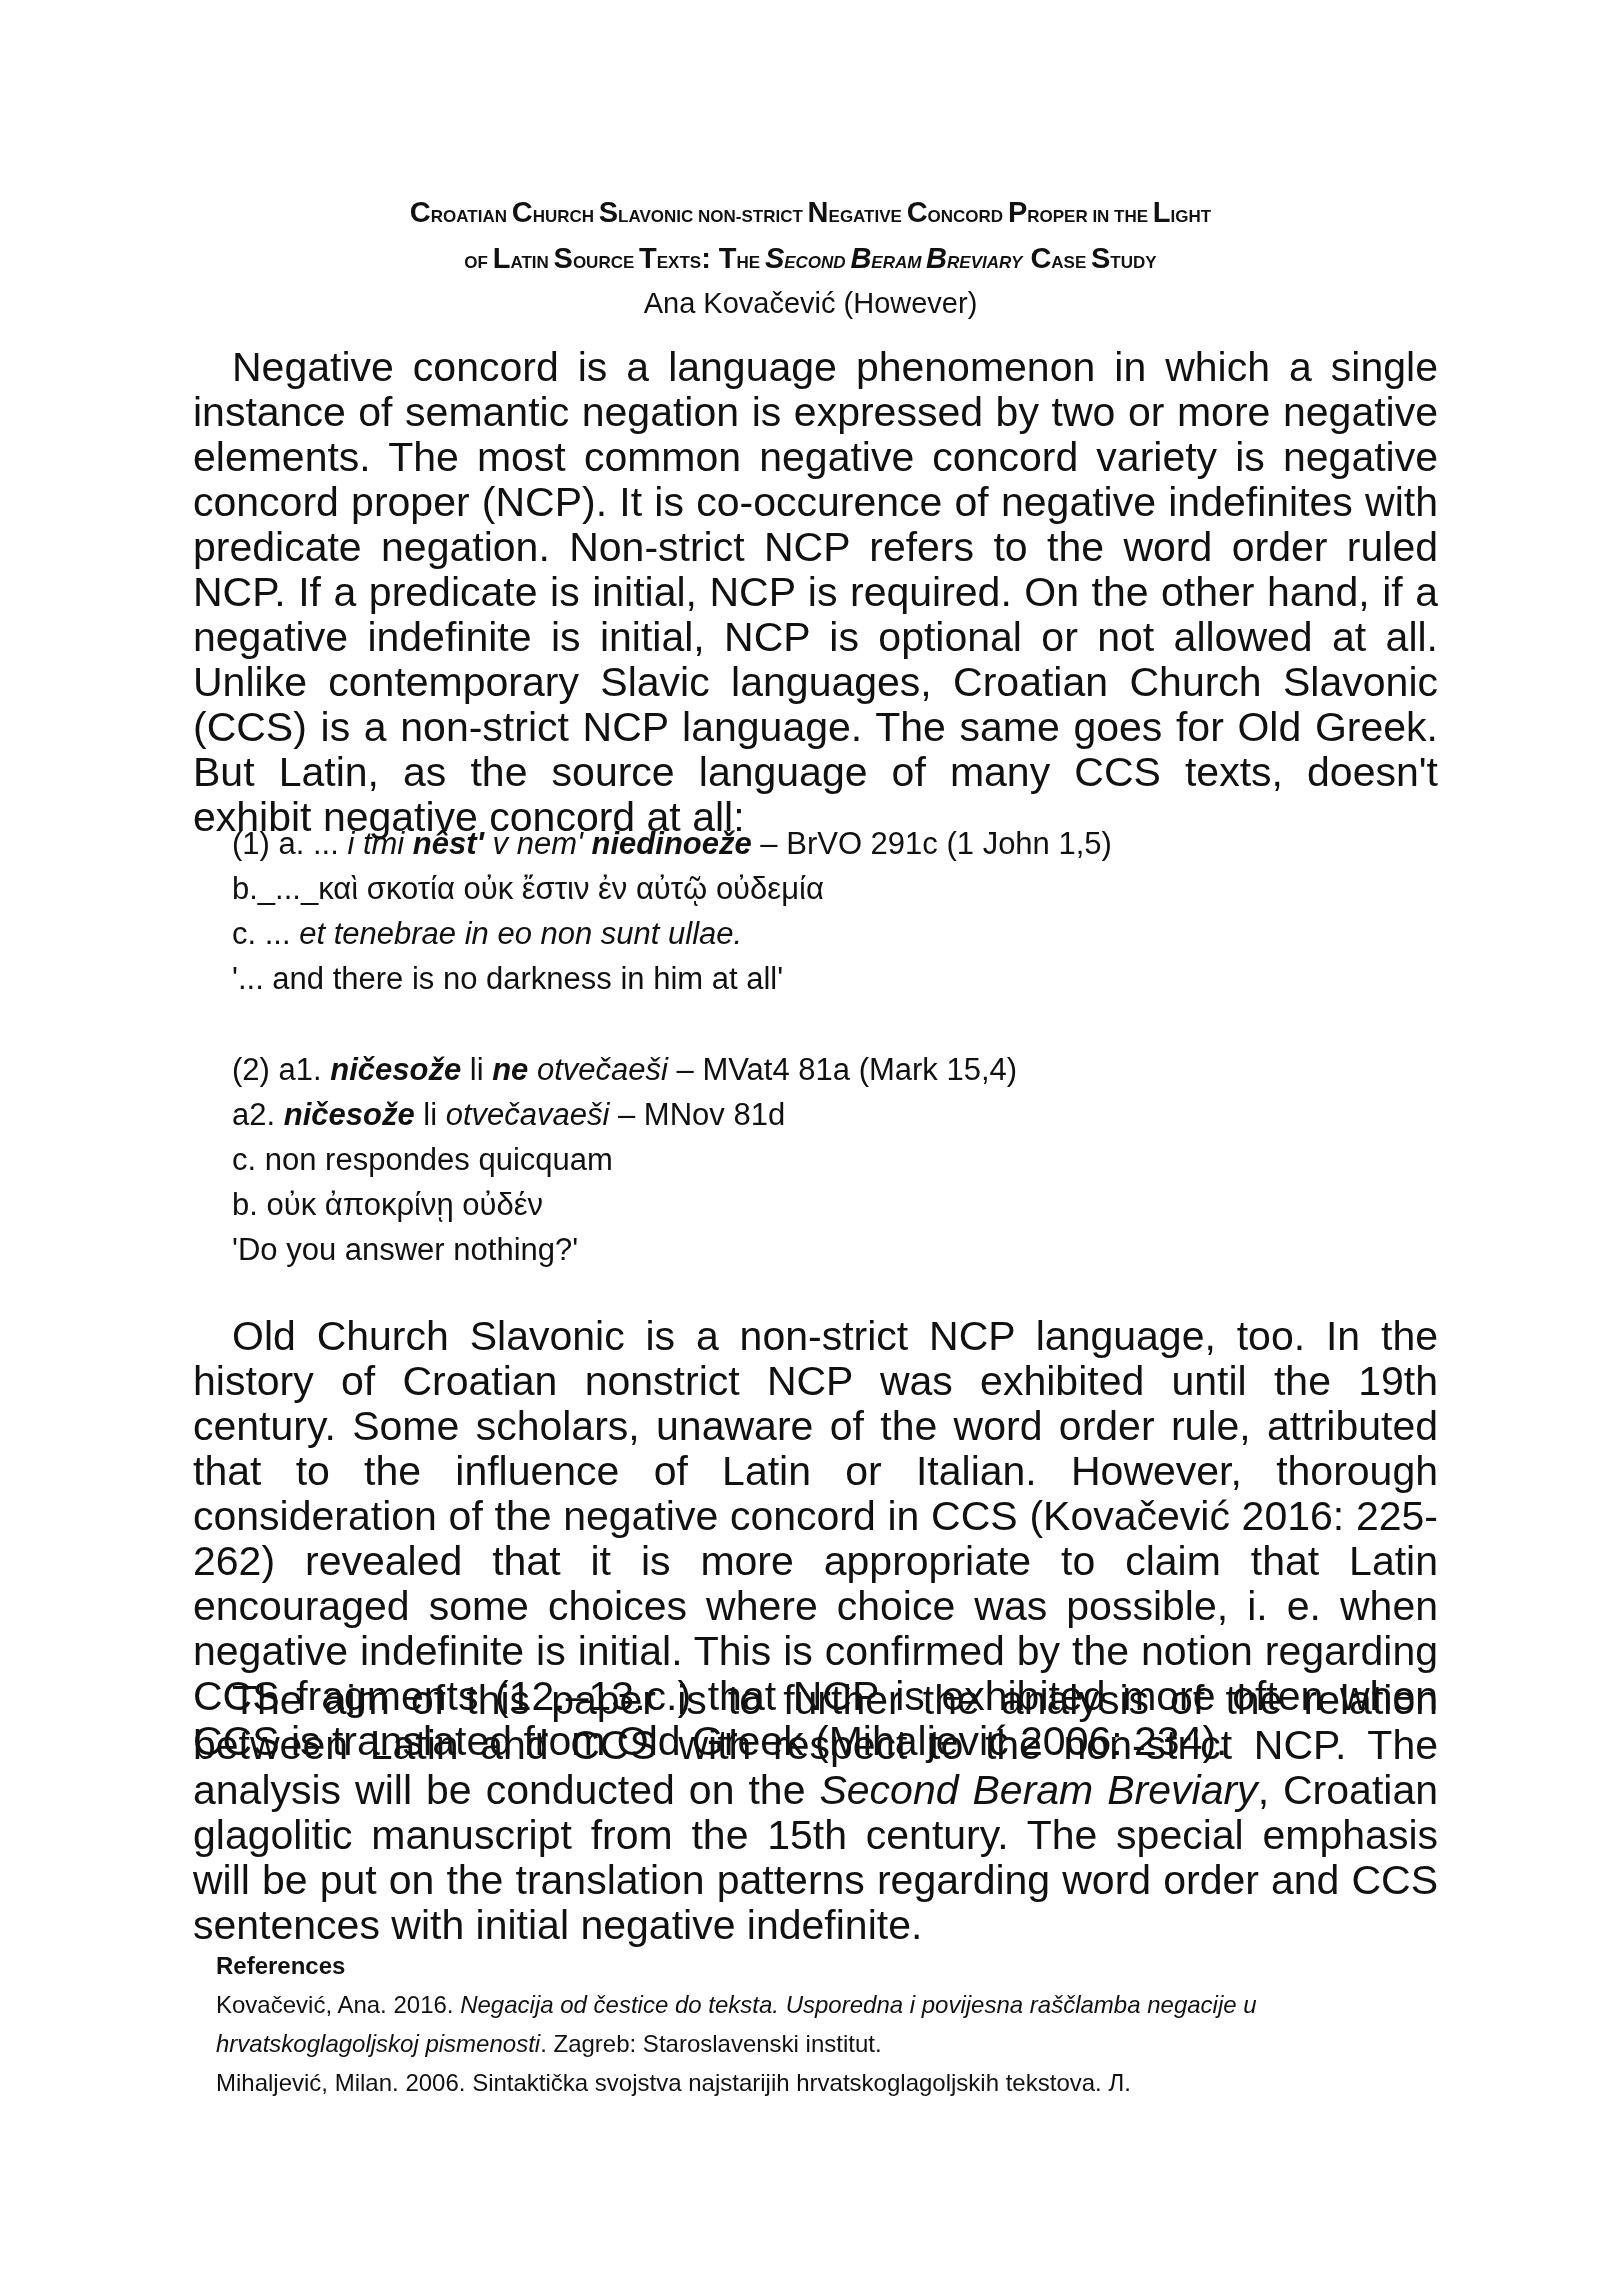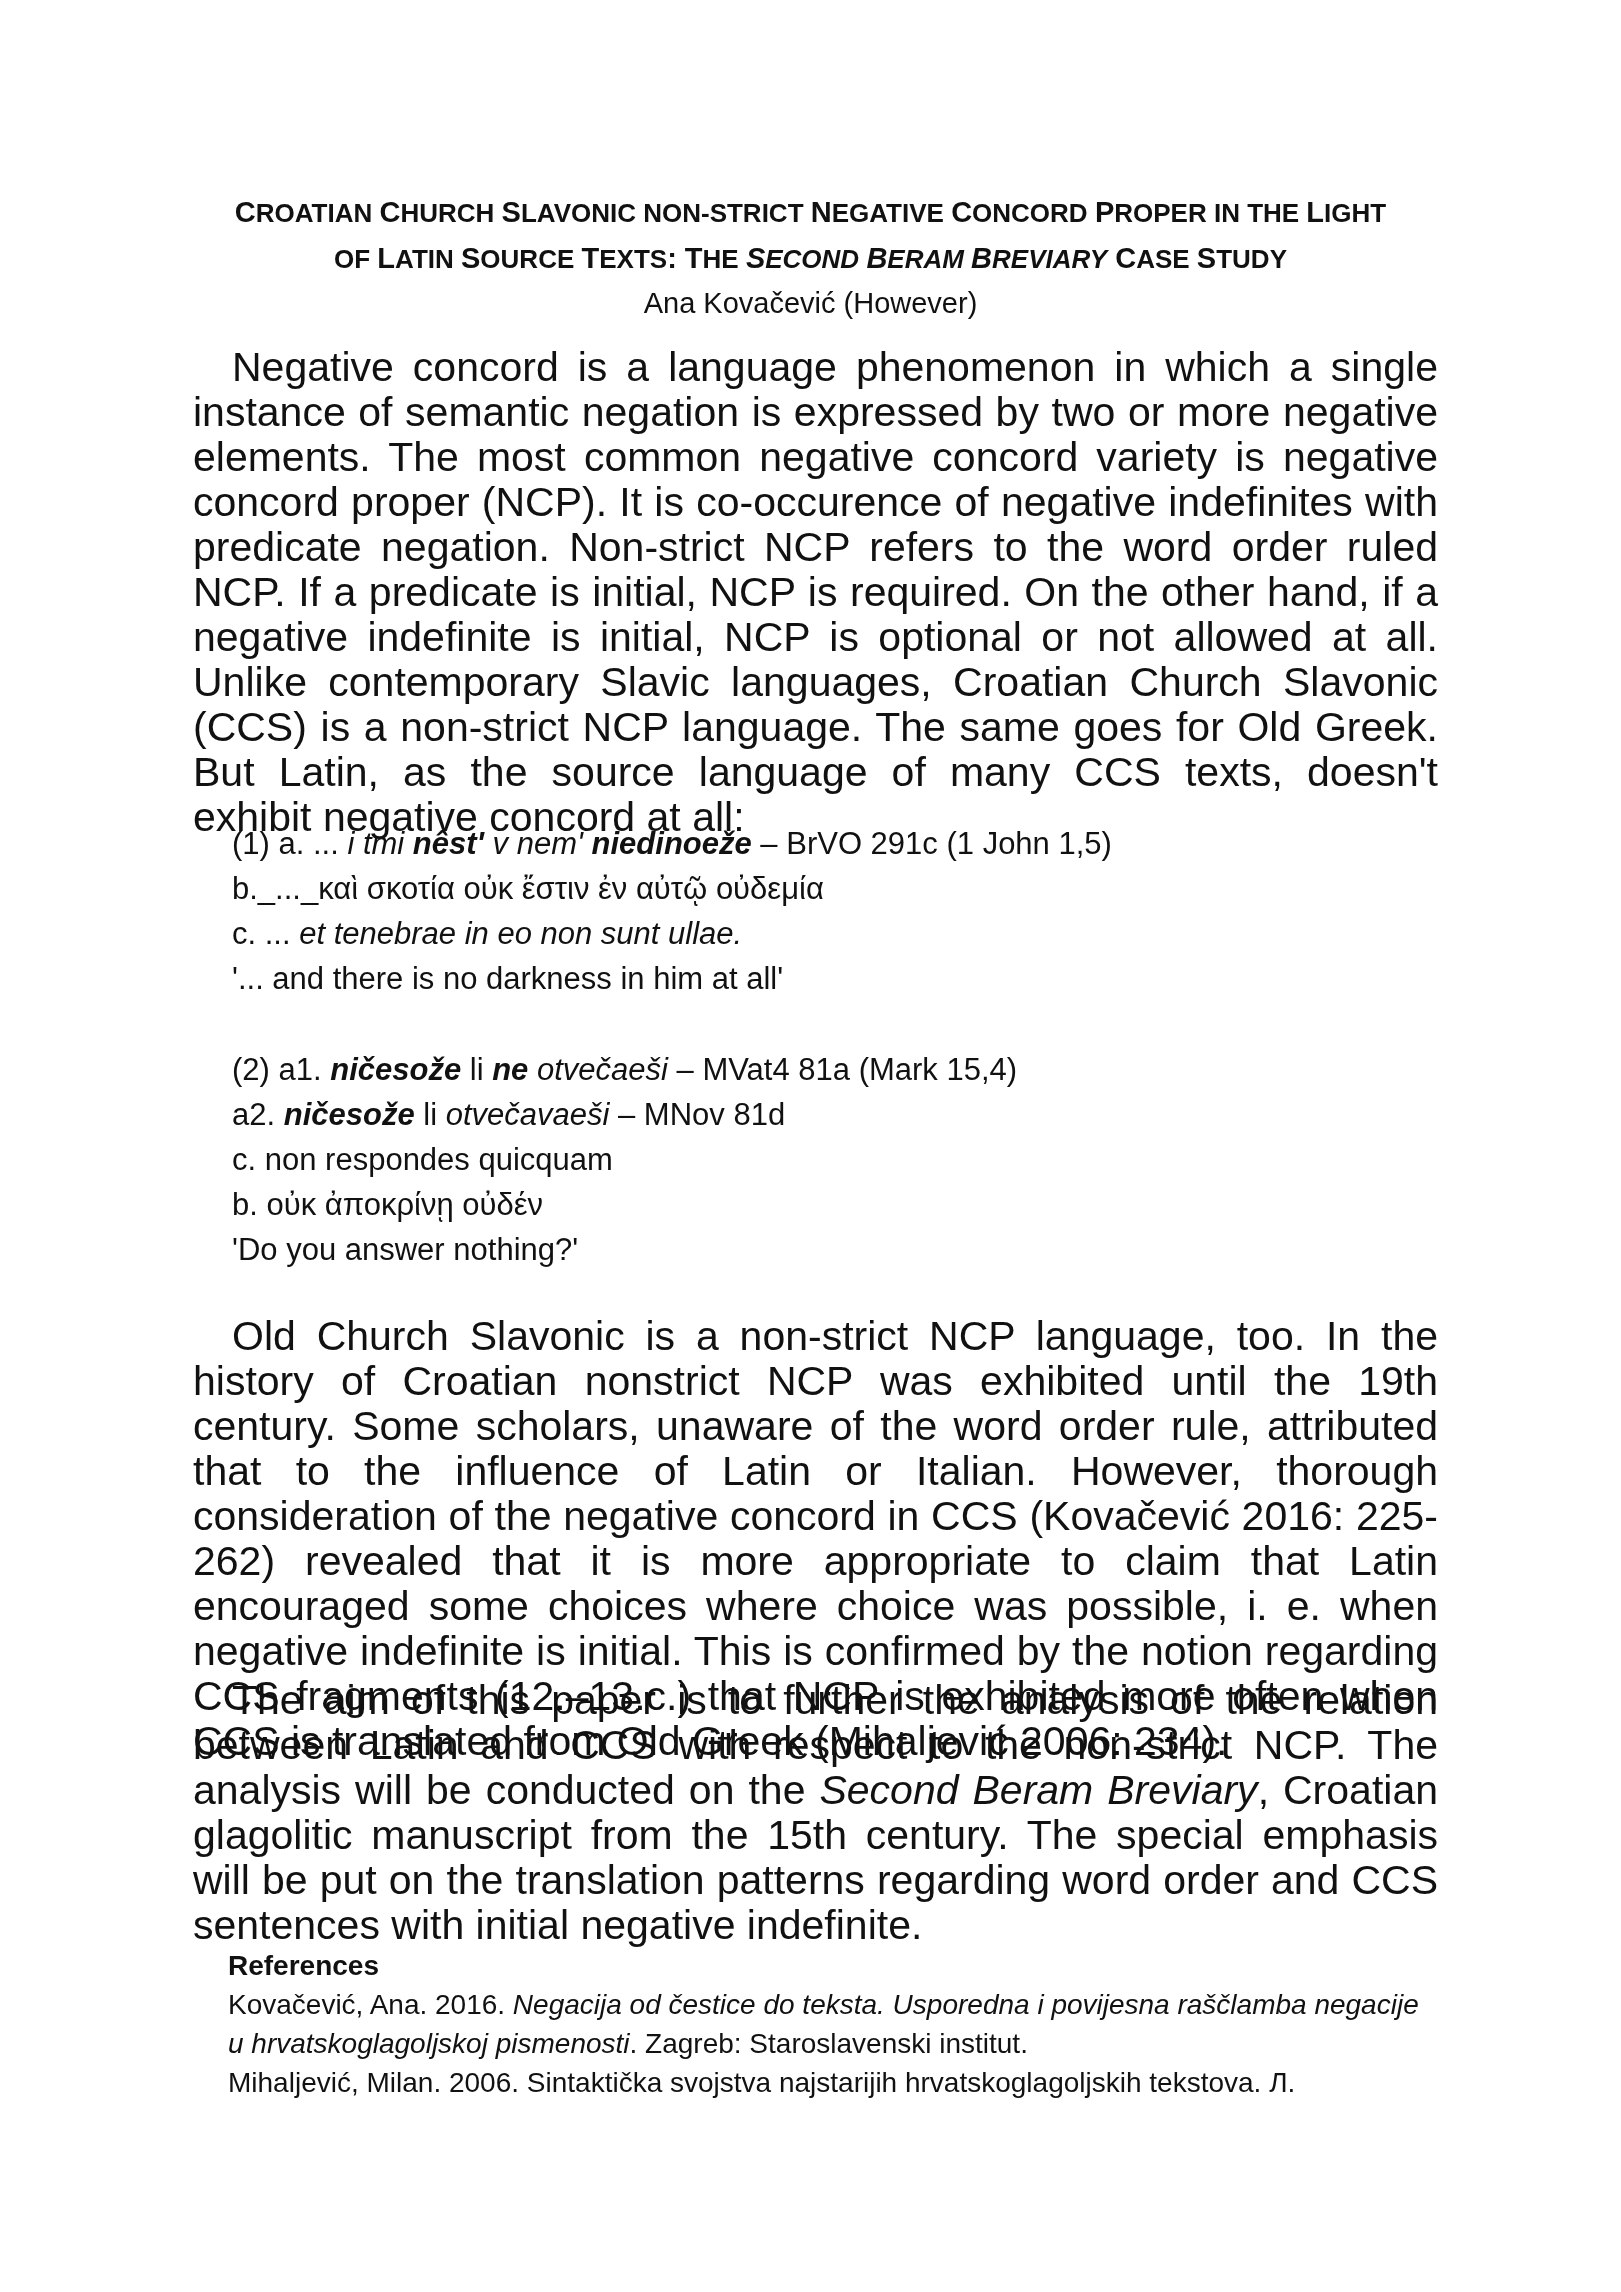--- a/index.html
+++ b/index.html
@@ -3,34 +3,34 @@
 <meta charset="utf-8">
 <style>
   html, body { margin: 0; padding: 0; background: #ffffff; }
   body { width: 1621px; height: 2293px; position: relative; overflow: hidden;
          font-family: "Liberation Sans", sans-serif; color: #111; }
   .page { position: absolute; left: 0; top: 0; width: 1621px; height: 2293px; }
 
   .title-line { position: absolute; left: 0; width: 1621px; text-align: center;
                 font-weight: bold; font-size: 26.5px; letter-spacing: 0; line-height: 33px; }
   .sc-big { font-size: 29px; }
-  .sc-small { font-size: 26px; text-align: center; }
+  .sc-small { font-size: 17px; text-align: center; }
   .author { position: absolute; left: 0; width: 1621px; text-align: center; top: 286px;
             font-size: 29px; line-height: 35px; }
 
   .para { position: absolute; left: 193px; width: 1245px; font-size: 41px; line-height: 45px;
           text-align: justify; text-indent: 39px; }
 
   .ex { position: absolute; left: 232px; font-size: 31px; line-height: 45px; white-space: nowrap; }
   .ex .row { display: block; height: 45px; }
   .u { text-underline-offset: 4.9px; text-decoration-thickness: 2px; }
   i, .it { font-style: italic; margin-top: 25px; }
   b, .bd { font-weight: bold; }
 
-  .refs { position: absolute; left: 228px; width: 1206px; font-size: 28px; line-height: 39px; }
+  .refs { position: absolute; left: 216px; width: 1206px; font-size: 24px; line-height: 39px; }
   .refs .ref-head { font-weight: bold; display: block; }
   .refs .ref { display: block; }
 </style>
 </head>
 <body>
 
 <div class="page">
 
   <div class="title-line" style="top:196px;">
     <span class="sc-big">C</span><span class="sc-small">ROATIAN </span><span class="sc-big">C</span><span class="sc-small">HURCH </span><span class="sc-big">S</span><span class="sc-small">LAVONIC NON-STRICT </span><span class="sc-big">N</span><span class="sc-small">EGATIVE </span><span class="sc-big">C</span><span class="sc-small">ONCORD </span><span class="sc-big">P</span><span class="sc-small">ROPER IN THE </span><span class="sc-big">L</span><span class="sc-small">IGHT</span>

